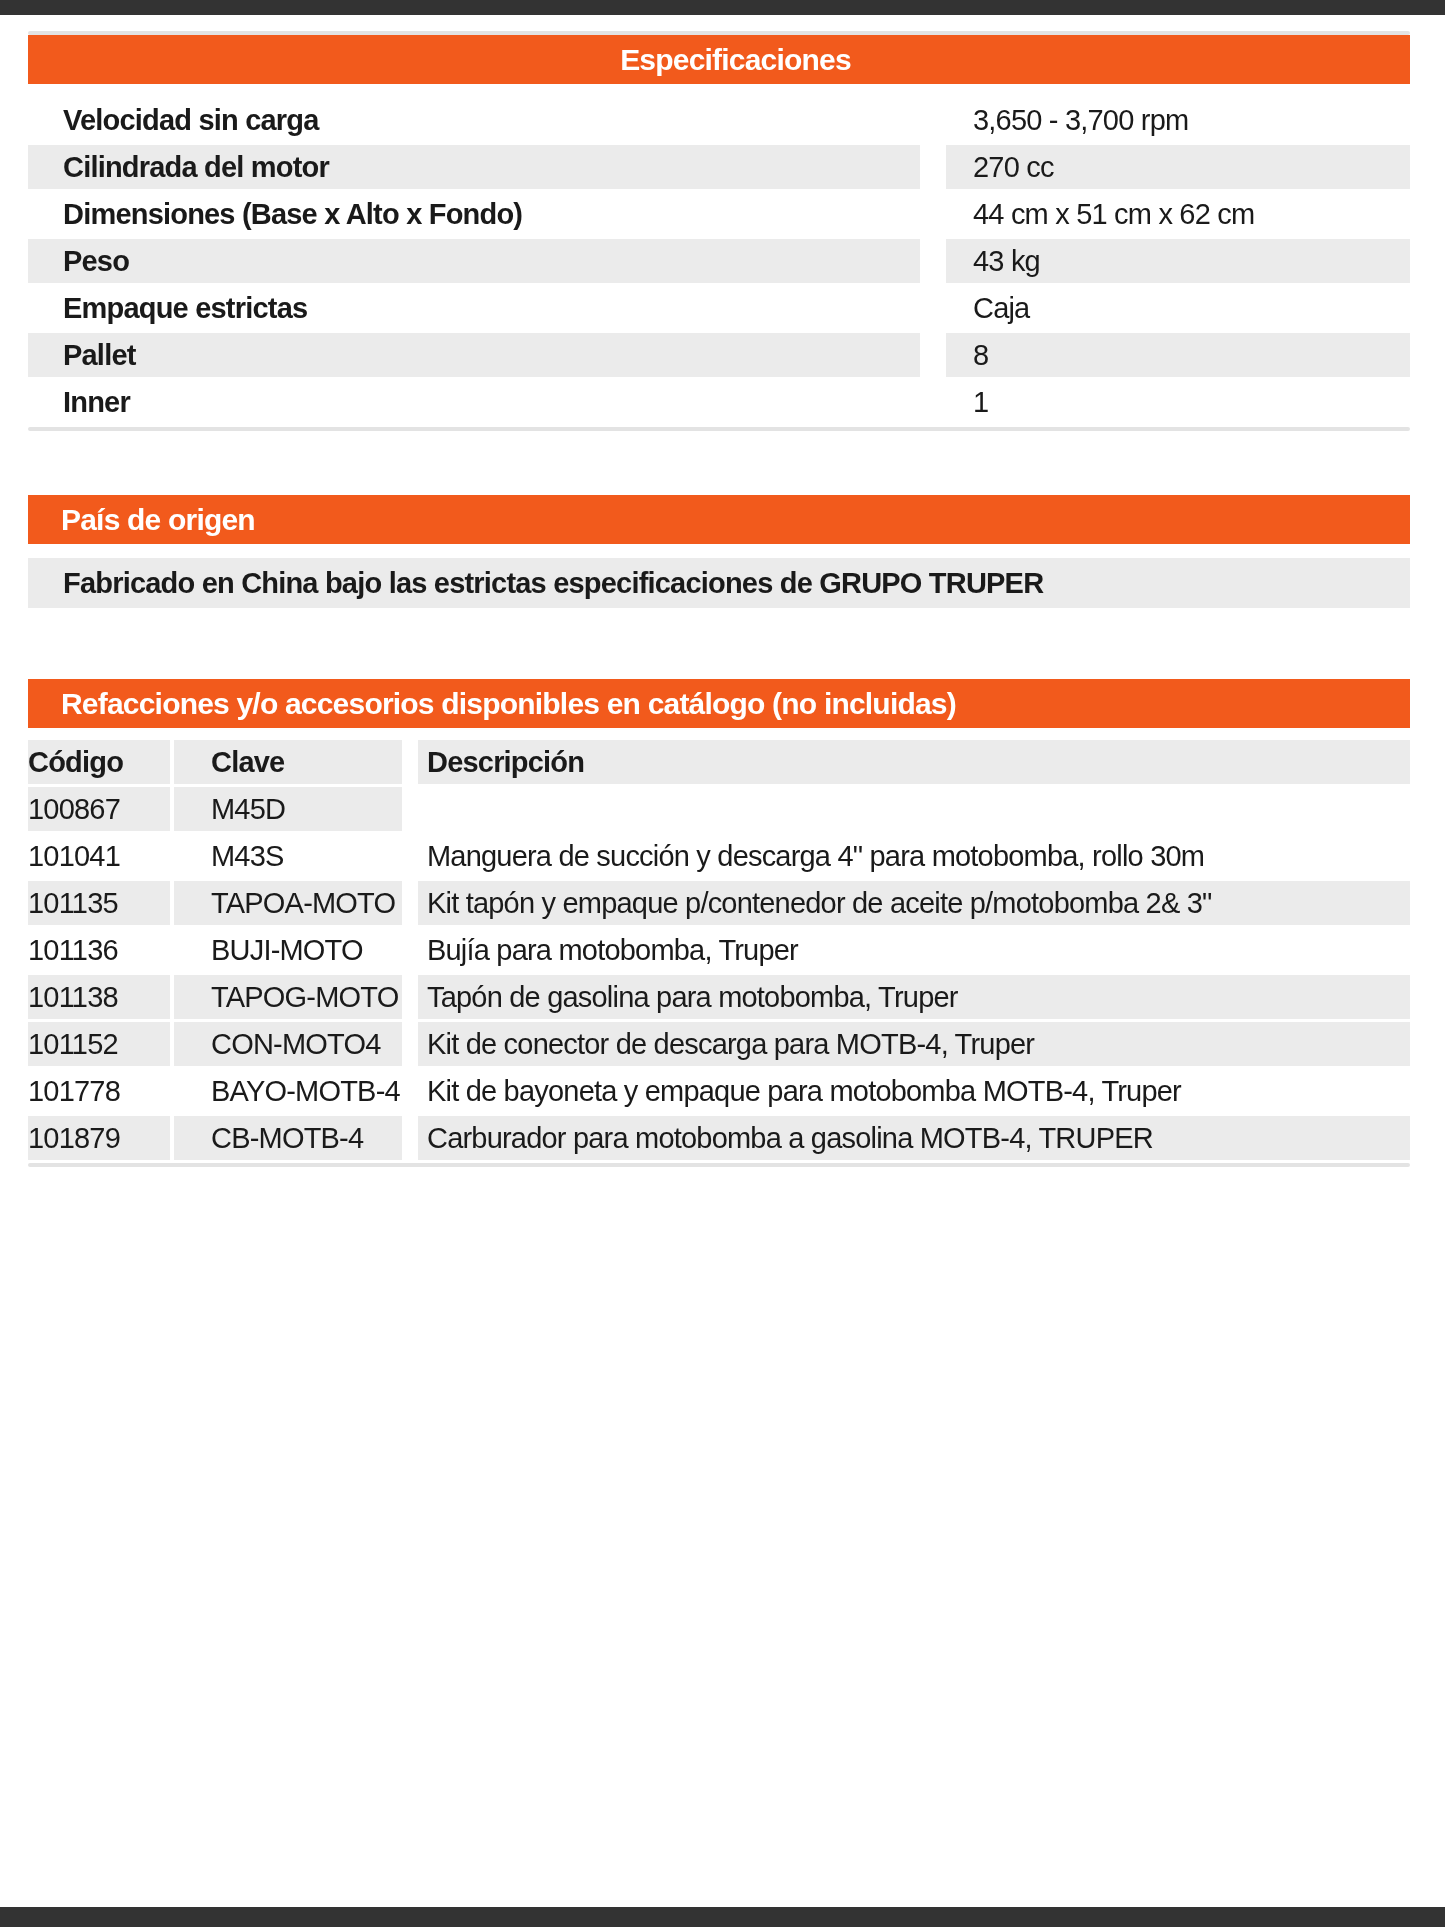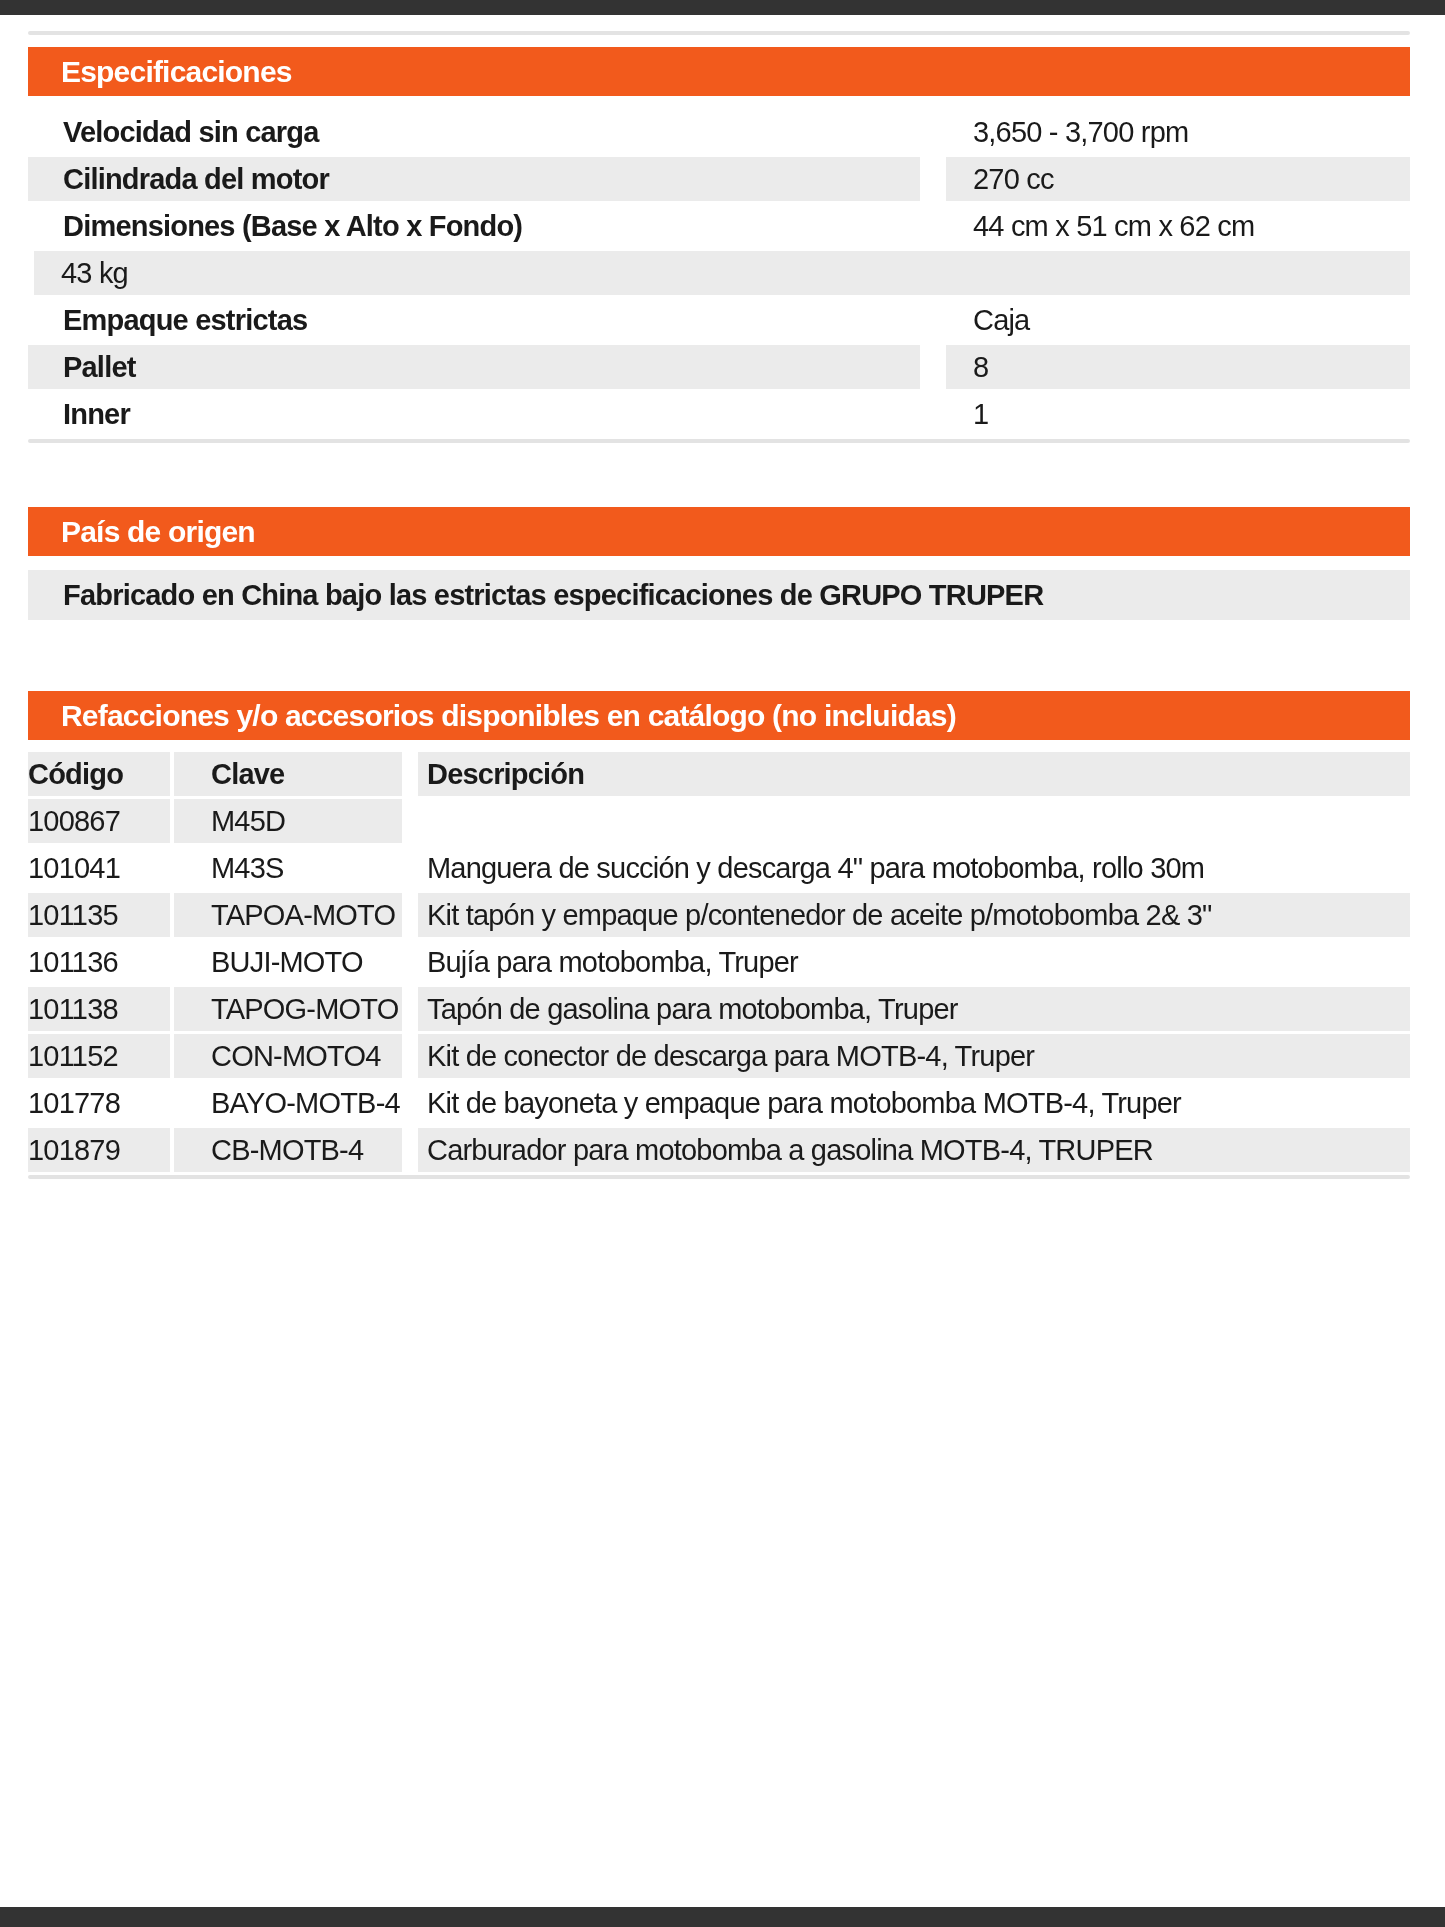--- a/index.html
+++ b/index.html
@@ -20,21 +20,21 @@
   .topbar{height:15px;background:var(--bar-dark);}
   .bottombar{position:absolute;left:0;bottom:0;width:100%;height:20px;background:var(--bar-dark);}
   .content{margin-left:28px;width:1382px;}
   .soft-divider{height:4px;background:var(--divider);border-radius:2px;}
   .divider-top{margin-top:16px;}
   .section-bar{
     height:49px;background:var(--orange);color:#ffffff;
     display:flex;align-items:center;padding-left:33px;
     font-size:30px;font-weight:bold;
   }
-  .bar-especificaciones{margin-top:12px;}
+  .bar-especificaciones{margin-top:0;justify-content:center;}
   .bar-origen{margin-top:64px;}
   .bar-refacciones{margin-top:71px;}
   
   .spec-table{margin-top:14px;}
   .spec-row{display:flex;height:44px;margin-bottom:3px;font-size:29px;gap:20px;}
   .spec-row .cell{display:flex;align-items:center;background:#ffffff;}
   .spec-label{width:892px;padding-left:35px;font-weight:bold;}
   .spec-value{flex:1;margin-left:6px;padding-left:27px;}
   .spec-row.gray .cell{background:var(--row-gray);}
   
@@ -73,20 +73,21 @@
       </div>
       <div class="spec-row gray">
         <div class="cell spec-label">Cilindrada del motor</div>
         <div class="cell spec-value">270 cc</div>
       </div>
       <div class="spec-row">
         <div class="cell spec-label">Dimensiones (Base x Alto x Fondo)</div>
         <div class="cell spec-value">44 cm x 51 cm x 62 cm</div>
       </div>
       <div class="spec-row gray">
+        <div class="cell spec-label">Peso</div>
         <div class="cell spec-value">43 kg</div>
       </div>
       <div class="spec-row">
         <div class="cell spec-label">Empaque estrictas</div>
         <div class="cell spec-value">Caja</div>
       </div>
       <div class="spec-row gray">
         <div class="cell spec-label">Pallet</div>
         <div class="cell spec-value">8</div>
       </div>

